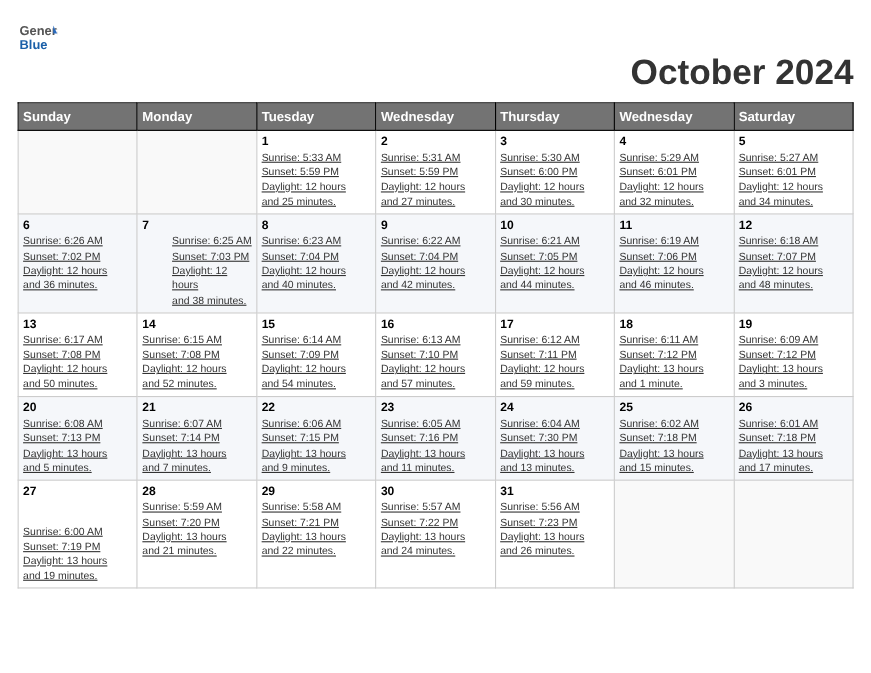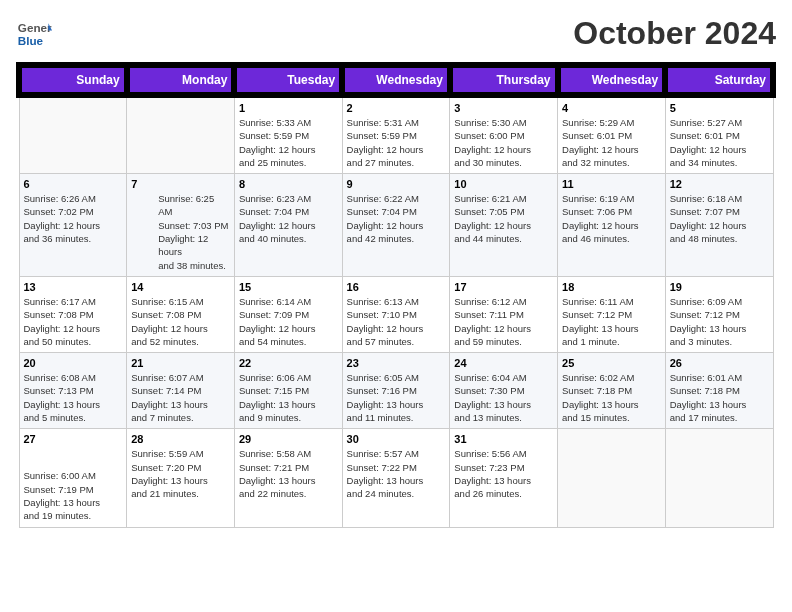--- a/index.html
+++ b/index.html
@@ -20,44 +20,45 @@
       display: flex;
       align-items: center;
       gap: 4px;
     }
     .logo-icon {
       width: 36px;
       height: 36px;
     }
     .title-block {
       text-align: right;
+      margin-top: 32px;
     }
     .month-title {
       font-size: 32px;
       font-weight: bold;
       color: #333;
       line-height: 1.1;
     }
     .subtitle {
       font-size: 15px;
       color: #555;
     }
     table {
       width: 100%;
       border-collapse: collapse;
       font-size: 10px;
     }
     thead th {
-      background-color: #6d28d9;
+      background-color: #737373;
       color: #fff;
       padding: 5px 4px;
-      text-align: right;
+      text-align: left;
       font-size: 12px;
       font-weight: bold;
-      border: 6px solid #000000;
+      border: 1px solid #000000;
     }
     td {
       border: 1px solid #ccc;
       vertical-align: top;
       padding: 4px;
       width: calc(100% / 7);
       min-height: 80px;
       background: #fff;
     }
     tr:nth-child(even) td {
@@ -65,20 +66,21 @@
     }
     .day-num {
       font-size: 11px;
       font-weight: bold;
       margin-bottom: 2px;
     }
     .day-info {
       font-size: 9.5px;
       color: #333;
       line-height: 1.4;
+      text-decoration: underline;
     }
     .empty-cell {
       background: #f9f9f9;
     }
   </style>
 </head>
 <body>
 
 <div class="header">
   <div class="logo">

